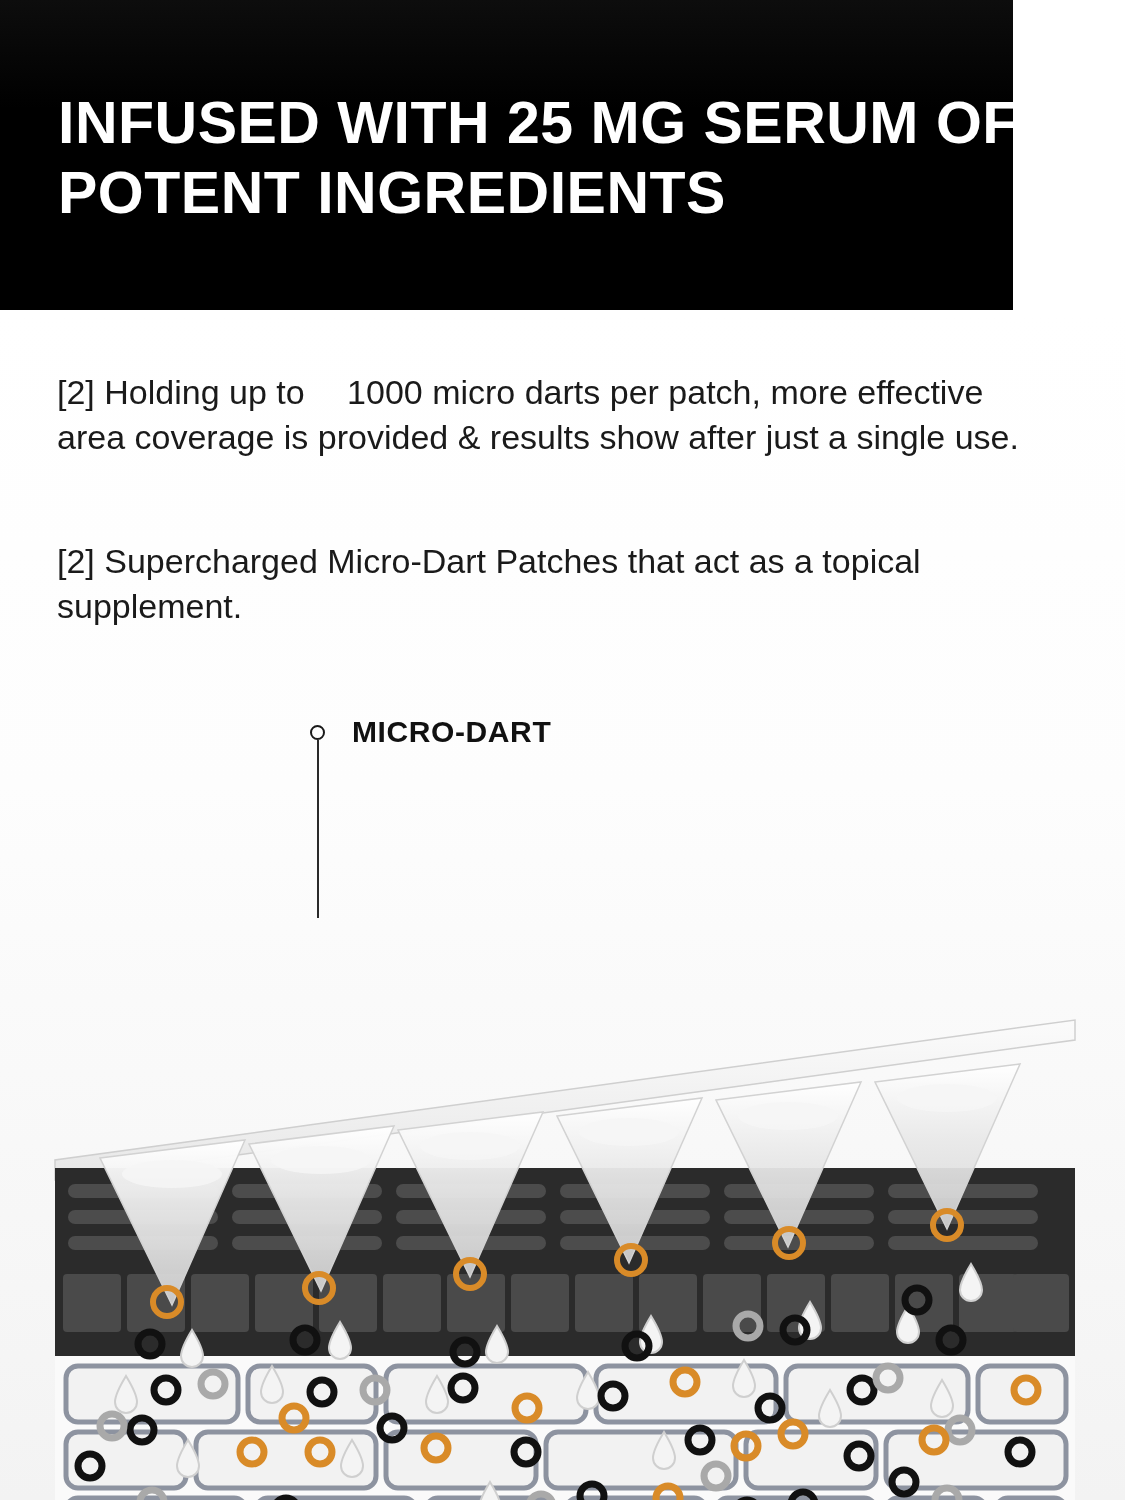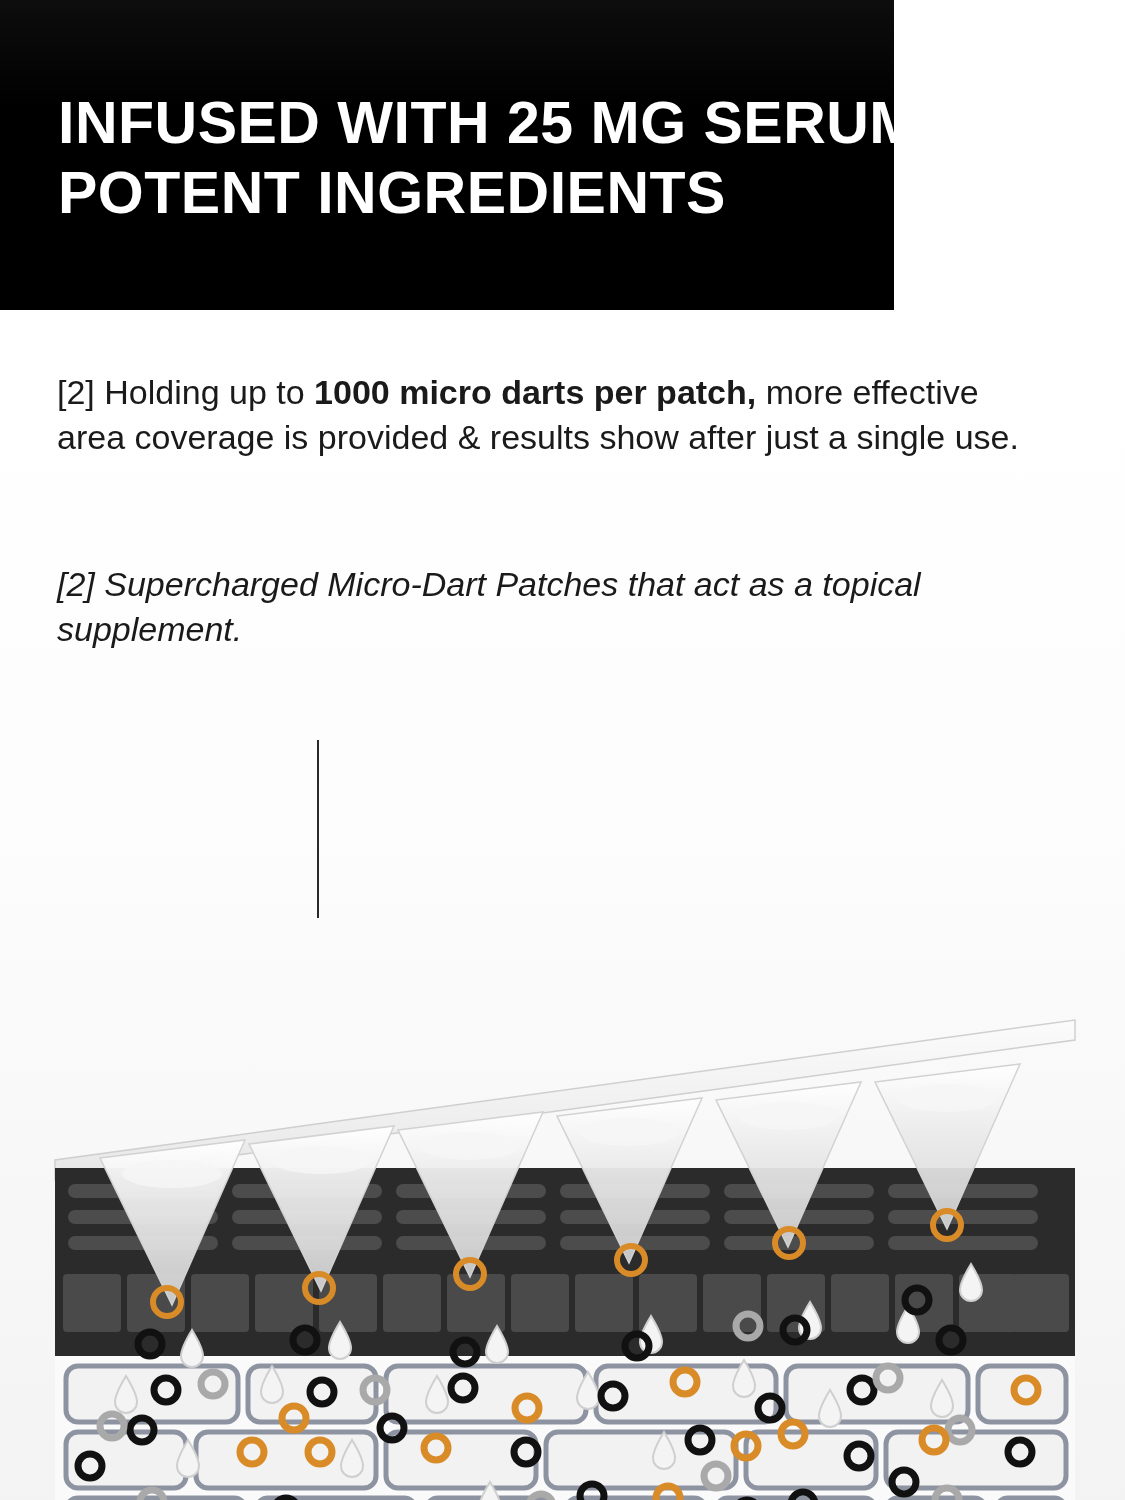--- a/index.html
+++ b/index.html
@@ -13,21 +13,21 @@
     font-family: "Liberation Sans", sans-serif;
     overflow: hidden;
     position: relative;
   }
 
   
   .header {
     position: absolute;
     left: 0;
     top: 0;
-    width: 894px;
+    width: 1013px;
     height: 310px;
     background: linear-gradient(180deg, #0d0d0d 0%, #000000 35%, #000000 100%);
     box-sizing: border-box;
   }
   .header-title {
     position: absolute;
     left: 58px;
     top: 88px;
     width: 1020px;
     color: #ffffff;
@@ -48,22 +48,22 @@
   }
   .para {
     position: absolute;
     left: 57px;
     width: 990px;
     font-size: 34px;
     line-height: 45px;
     color: #1a1a1a;
   }
   .para.p1 { top: 60px; }
-  .para.p2 { top: 252px; font-style: italic; }
-  .para b { font-weight: 700; }
+  .para.p2 { top: 229px; }
+  .para b { font-weight: 400; margin-left: 33px; }
 
   
   .callout {
     position: absolute;
     left: 310px;
     top: 405px;
     width: 420px;
     height: 40px;
   }
   .callout-dot {
@@ -113,20 +113,24 @@
 </div>
 
 <div class="body-area">
 
   <div class="para p1">
     <span>[2] Holding up to </span><b>1000 micro darts per patch,</b><span> more effective area coverage is provided &amp; results show after just a single use.</span>
   </div>
 
   <div class="para p2">[2] Supercharged Micro-Dart Patches that act as a topical supplement.</div>
 
+  <div class="callout">
+    <span class="callout-dot"></span>
+    <span class="callout-label">MICRO-DART</span>
+  </div>
   <div class="callout-line"></div>
 
   <div class="diagram">
     <svg width="1125" height="760" viewBox="0 0 1125 760" xmlns="http://www.w3.org/2000/svg">
       <defs>
         <linearGradient id="dartGrad" x1="0" y1="0" x2="0" y2="1">
           <stop offset="0%" stop-color="#ffffff" stop-opacity="0.98"></stop>
           <stop offset="45%" stop-color="#e9e9e9" stop-opacity="0.95"></stop>
           <stop offset="100%" stop-color="#d6d6d6" stop-opacity="0.9"></stop>
         </linearGradient>

